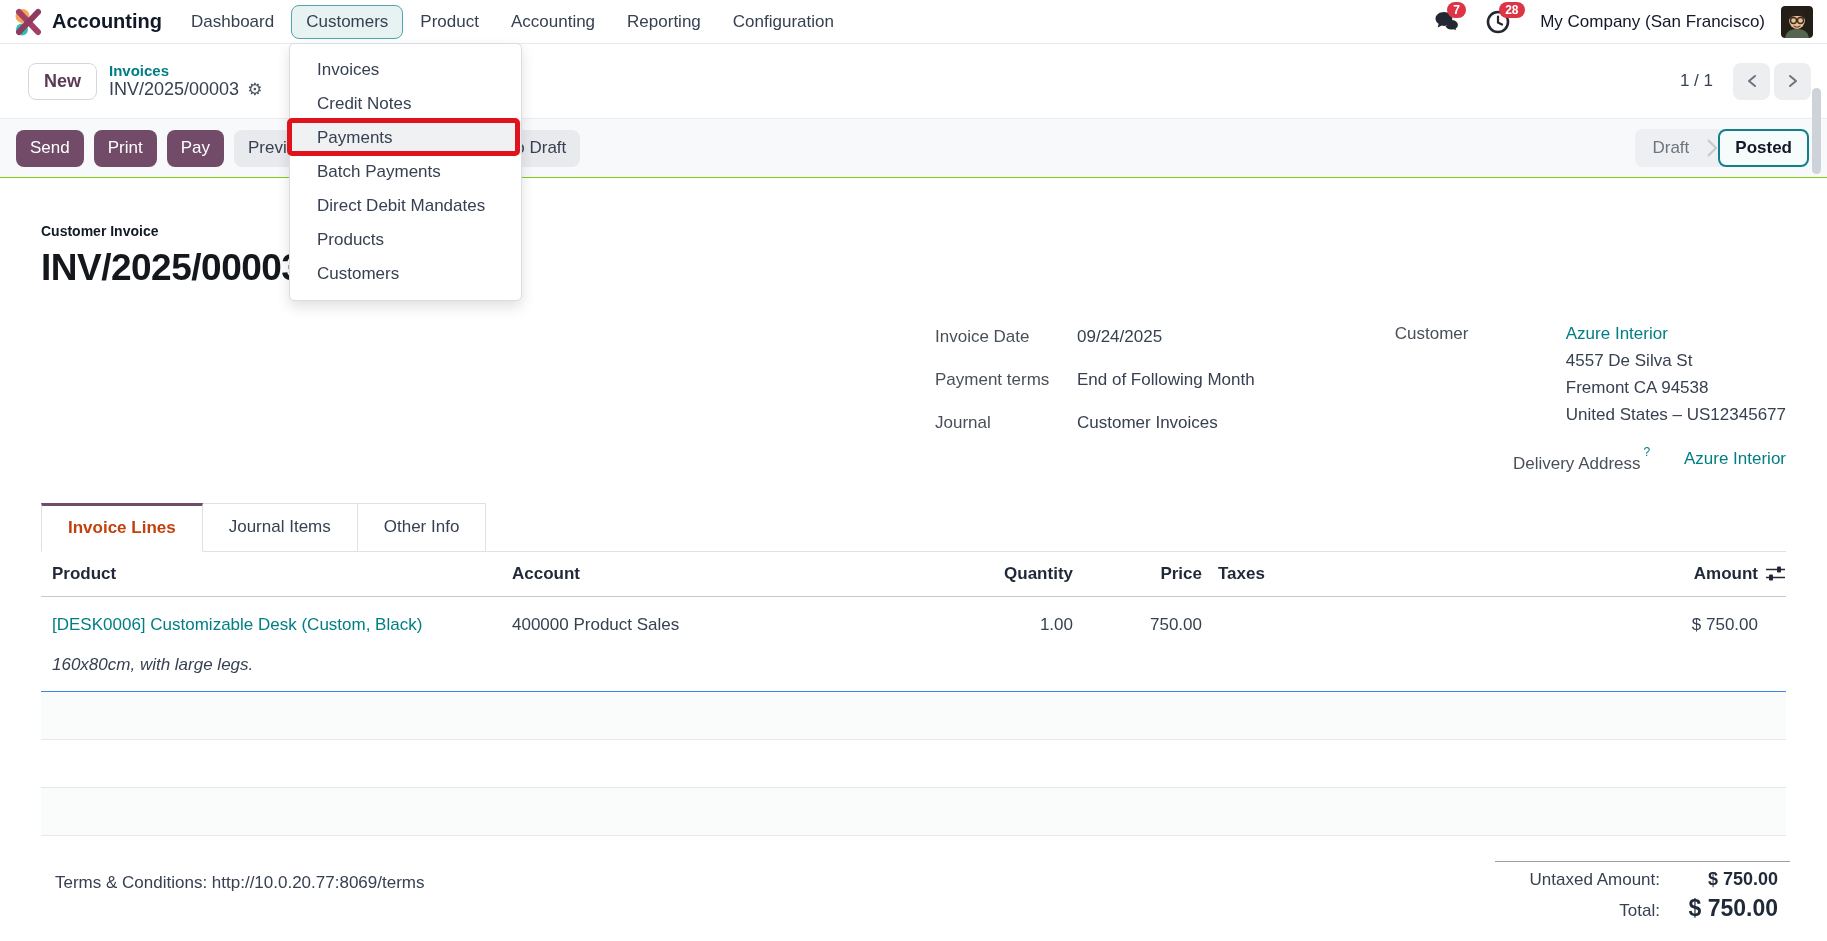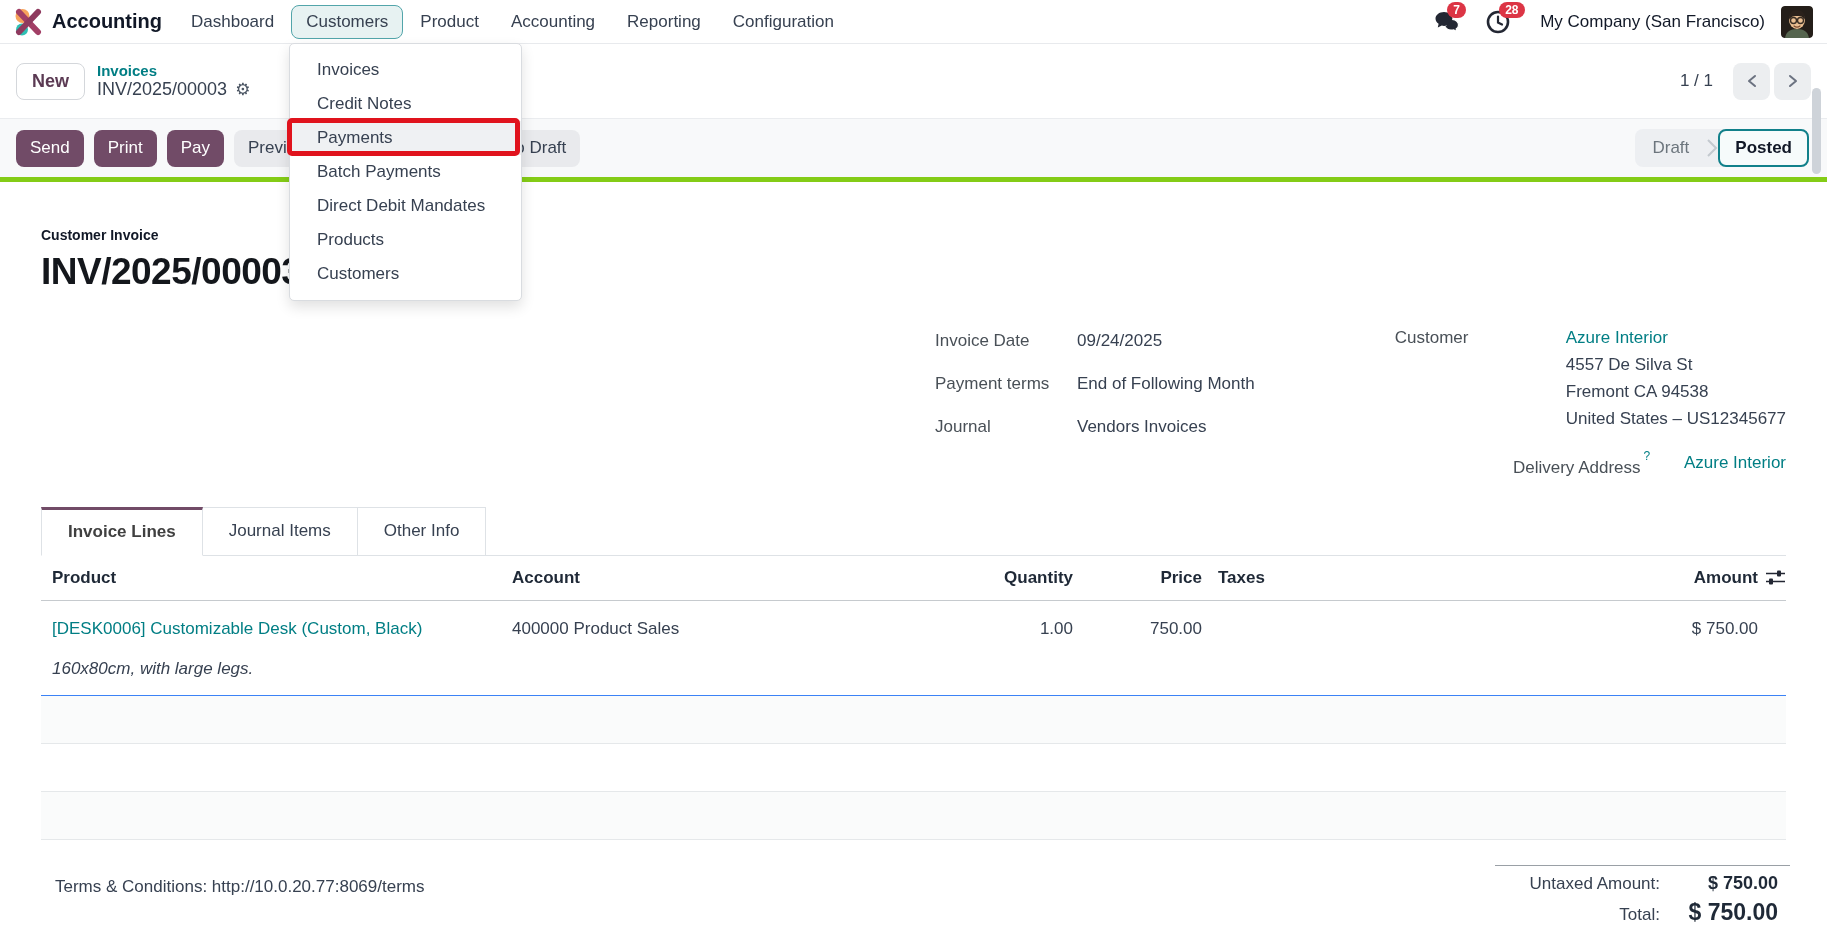--- a/index.html
+++ b/index.html
@@ -16,32 +16,32 @@
   .app-name{font-size:20px;font-weight:600;color:#111827;margin-left:10px;}
   .menus{display:flex;margin-left:14px;}
   .menu-item{padding:6px 14px;color:#374151;font-size:17px;border-radius:8px;border:1px solid transparent;margin-right:2px;white-space:nowrap;}
   .menu-item.active{background:#e7f2f2;border-color:#52a5aa;}
   .nav-right{margin-left:auto;display:flex;align-items:center;}
   .icon-wrap{position:relative;margin-right:26px;display:inline-flex;cursor:pointer;}
   .badge{position:absolute;top:-8px;left:13px;background:#dc3545;color:#fff;font-size:12px;font-weight:700;border-radius:10px;padding:2px 6px;line-height:12px;}
   .company{color:#111827;font-size:17px;margin:0 16px 0 4px;white-space:nowrap;}
   .avatar{width:32px;height:32px;display:inline-flex;border-radius:4px;overflow:hidden;}
   
-  .breadcrumb-row{height:74px;display:flex;align-items:center;padding:0 16px;background:#fff;}
+  .breadcrumb-row{height:74px;display:flex;align-items:center;padding:0 16px;background:#fff;margin-left:12px;}
   .btn-new{height:37px;padding:0 15px;background:#fff;border:1px solid #d4d7db;border-radius:8px;font-family:inherit;font-size:18px;font-weight:700;color:#5b3a53;cursor:pointer;}
   .bc-stack{margin-left:12px;display:flex;flex-direction:column;justify-content:center;}
   .bc-parent{font-size:15px;font-weight:600;color:#017e84;line-height:17px;}
   .bc-current-line{display:flex;align-items:center;line-height:21px;}
   .bc-current{font-size:18px;color:#374151;}
   .gear{margin-left:8px;color:#4b5563;font-size:17px;cursor:pointer;}
   .pager{margin-left:auto;display:flex;align-items:center;}
   .pager-count{color:#374151;margin-right:16px;}
   .pager-btn{width:37px;height:37px;border:none;background:#eceef0;border-radius:8px;margin-left:4px;display:inline-flex;align-items:center;justify-content:center;cursor:pointer;}
   
-  .action-strip{height:58px;background:#f8f9fa;border-top:1px solid #eaecef;border-bottom:5px solid #84cc16;display:flex;align-items:center;padding:0 16px;}
+  .action-strip{height:58px;background:#f8f9fa;border-top:1px solid #eaecef;border-bottom:1px solid #84cc16;display:flex;align-items:center;padding:0 16px;}
   .btn{height:37px;border:none;border-radius:8px;padding:0 14px;font-family:inherit;font-size:17px;font-weight:500;cursor:pointer;margin-right:10px;white-space:nowrap;}
   .btn.primary{background:#714b67;color:#fff;}
   .btn.secondary{background:#e9eaed;color:#374151;}
   .btn.reset{margin-left:115px;}
   .statusbar{margin-left:auto;margin-right:2px;height:38px;display:flex;align-items:stretch;background:#edeff2;border-radius:8px;}
   .status-draft{display:flex;align-items:center;padding:0 17px;color:#6c757d;cursor:pointer;}
   .status-arrow{display:flex;align-items:center;}
   .status-posted{display:flex;align-items:center;padding:0 15px;border:2px solid #11808a;background:#f6fbfb;border-radius:8px;font-weight:700;color:#111827;}
   
   .form{padding:0 41px;position:relative;}
@@ -54,21 +54,21 @@
   .addr{line-height:27px;color:#374151;}
   .frow.delivery{margin-top:17px;}
   .sup-help{font-size:12px;color:#017e84;position:relative;top:-6px;margin-left:3px;}
   .col-right{position:absolute;left:894px;top:3px;width:720px;}
   .rrow{display:flex;margin-bottom:15px;line-height:28px;}
   .rlabel{width:142px;color:#495057;font-weight:500;}
   .rval{color:#374151;}
   
   .tabs{display:flex;border-bottom:1px solid #dee2e6;margin-top:26px;}
   .tab{height:49px;box-sizing:border-box;padding:0 26px;display:flex;align-items:center;font-size:17px;color:#374151;background:#fff;border:1px solid #dee2e6;margin-bottom:-1px;cursor:pointer;}
-  .tab.active{border-top:3px solid #714b67;border-bottom:1px solid #fff;color:#404040;font-weight:600;}
+  .tab.active{border-top:3px solid #714b67;border-bottom:1px solid #fff;color:#c2410c;font-weight:600;}
   .tab + .tab{border-left:none;}
   
   .t-head{display:flex;height:44px;align-items:center;border-bottom:1px solid #c6cace;font-weight:700;color:#1f2937;}
   .c-product{width:460px;padding-left:11px;box-sizing:border-box;}
   .c-account{width:400px;padding-left:11px;box-sizing:border-box;}
   .c-qty{width:172px;text-align:right;}
   .c-price{width:129px;text-align:right;}
   .c-taxes{width:129px;padding-left:16px;box-sizing:border-box;}
   .c-amount{flex:1;text-align:right;}
   .c-icon{width:28px;display:flex;justify-content:flex-end;align-items:center;}
@@ -215,21 +215,21 @@
         <div class="rrow">
           <div class="rlabel">Invoice Date</div>
           <div class="rval">09/24/2025</div>
         </div>
         <div class="rrow">
           <div class="rlabel">Payment terms</div>
           <a class="rval link">End of Following Month</a>
         </div>
         <div class="rrow">
           <div class="rlabel">Journal</div>
-          <div class="rval">Vendors Invoices</div>
+          <div class="rval">Customer Invoices</div>
         </div>
       </div>
     </div>
 
     <div class="tabs">
       <div class="tab active">Invoice Lines</div>
       <div class="tab">Journal Items</div>
       <div class="tab">Other Info</div>
     </div>
 

